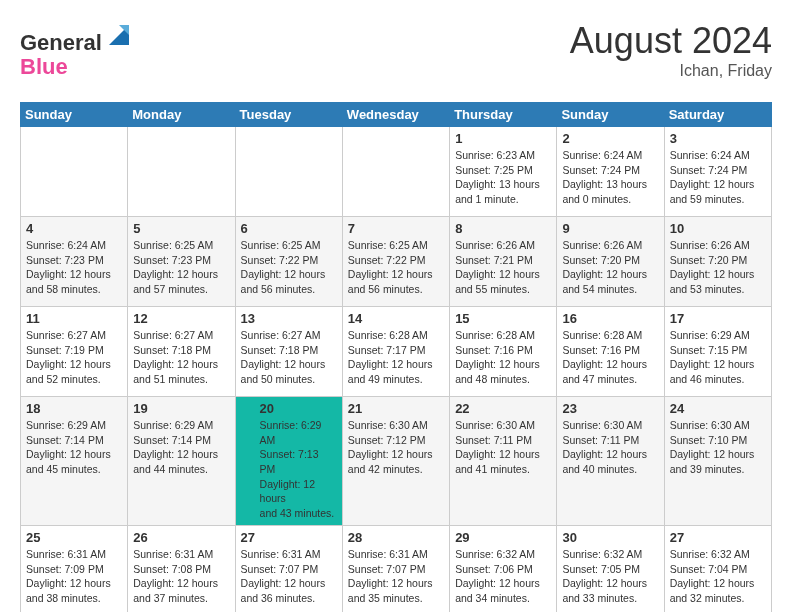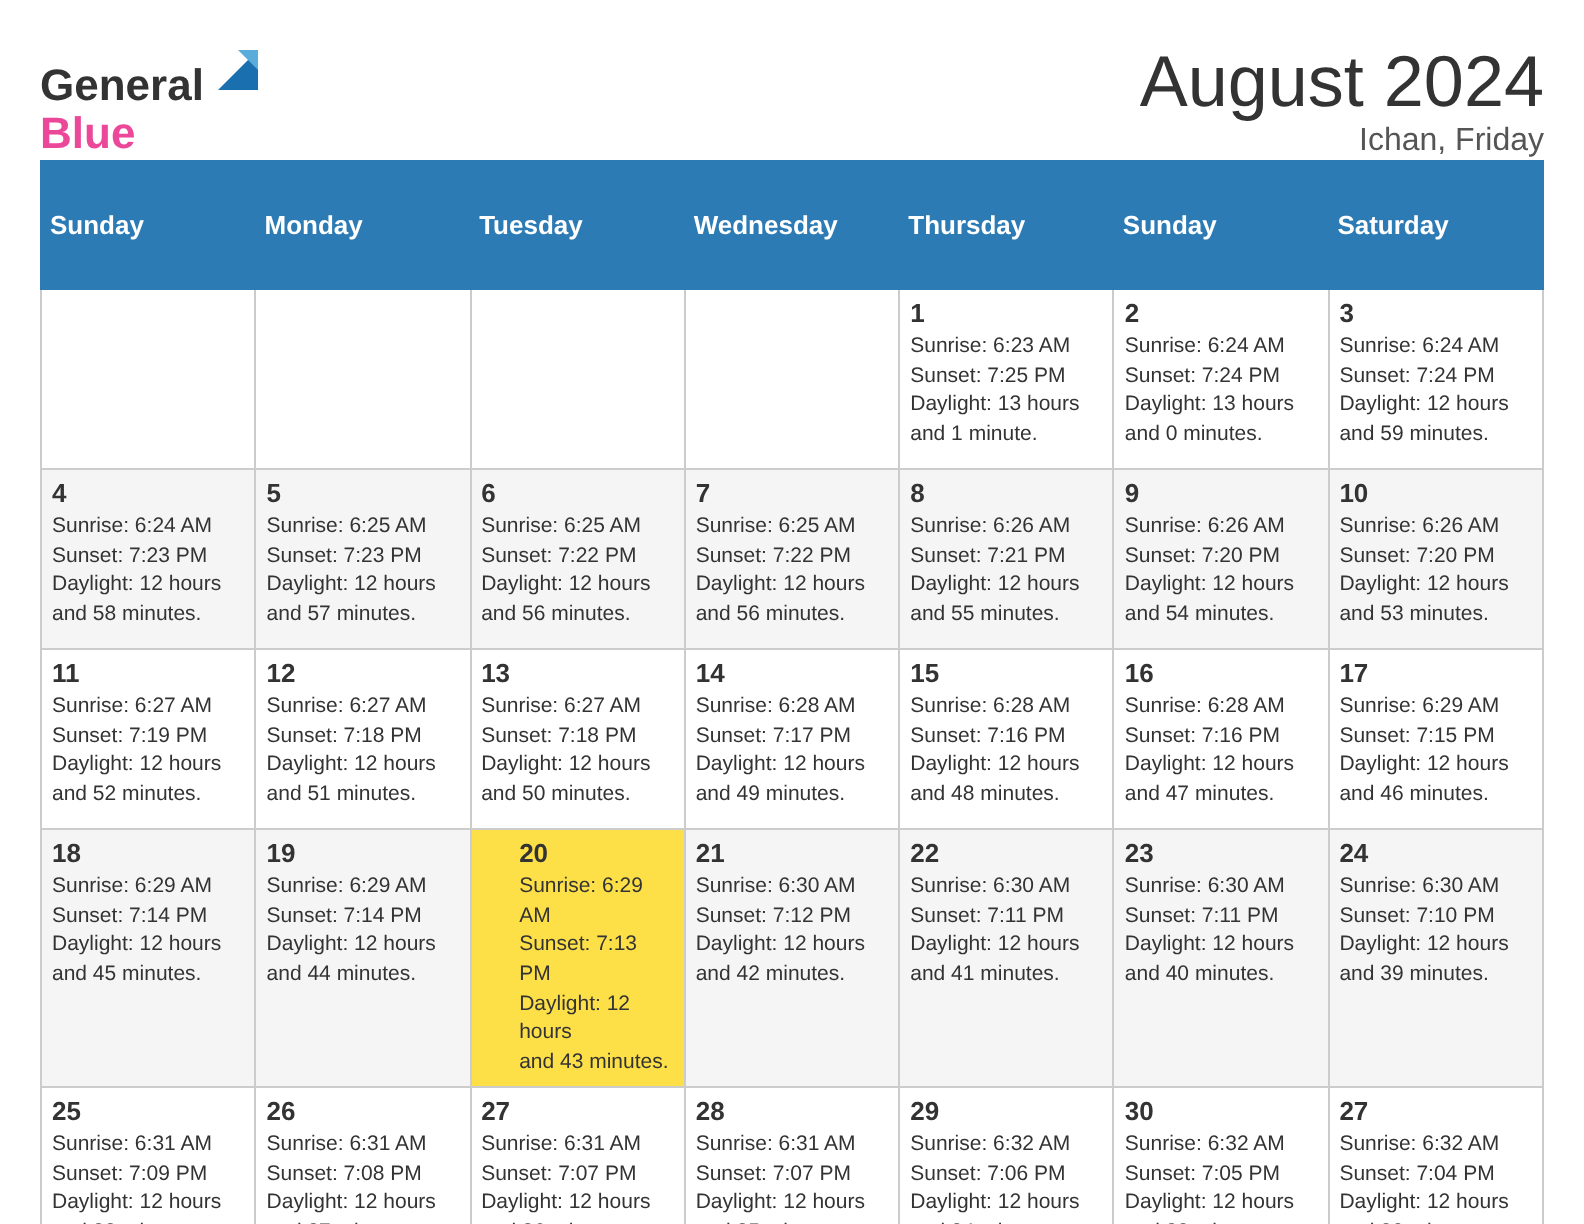--- a/index.html
+++ b/index.html
@@ -7,21 +7,21 @@
       font-family: Arial, sans-serif;
       background: #fff;
       width: 792px;
       min-height: 612px;
       padding: 20px;
     }
     .header {
       display: flex;
       justify-content: space-between;
       align-items: flex-start;
-      margin-bottom: 0;
+      margin-bottom: 22px;
     }
     .logo {
       display: flex;
       align-items: center;
     }
     .logo-text {
       font-size: 22px;
       font-weight: bold;
       line-height: 1.1;
     }
@@ -45,21 +45,21 @@
       color: #555;
     }
     .calendar {
       width: 100%;
       border-collapse: collapse;
       font-size: 11px;
     }
     .calendar th {
       background-color: #2d7bb5;
       color: #fff;
-      padding: 24px 4px;
+      padding: 4px 4px;
       text-align: left;
       font-size: 13px;
       font-weight: bold;
       border: 1px solid #2d7bb5;
     }
     .calendar td {
       border: 1px solid #ccc;
       vertical-align: top;
       padding: 4px 5px;
       height: 90px;
@@ -254,21 +254,21 @@
 Daylight: 12 hours
 and 45 minutes.</div>
         </td>
         <td style="background: rgb(245, 245, 245);">
           <div class="day-num">19</div>
           <div class="day-info" style="white-space: pre-line;">Sunrise: 6:29 AM
 Sunset: 7:14 PM
 Daylight: 12 hours
 and 44 minutes.</div>
         </td>
-        <td style="background: #fde047; padding-left: 24px;">
+        <td style="background: #14b8a6; padding-left: 24px;">
           <div class="day-num">20</div>
           <div class="day-info" style="white-space: pre-line;">Sunrise: 6:29 AM
 Sunset: 7:13 PM
 Daylight: 12 hours
 and 43 minutes.</div>
         </td>
         <td style="background: rgb(245, 245, 245); margin-left: 21px;">
           <div class="day-num">21</div>
           <div class="day-info" style="white-space: pre-line;">Sunrise: 6:30 AM
 Sunset: 7:12 PM

